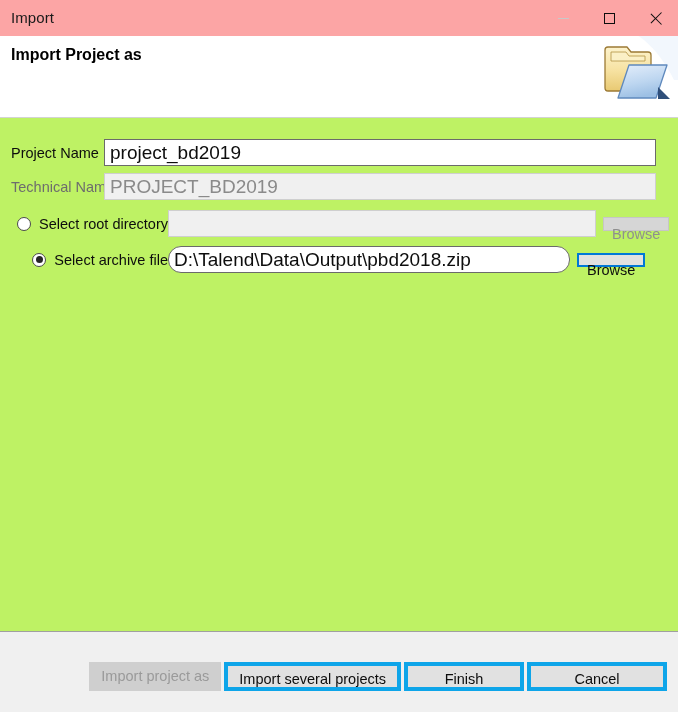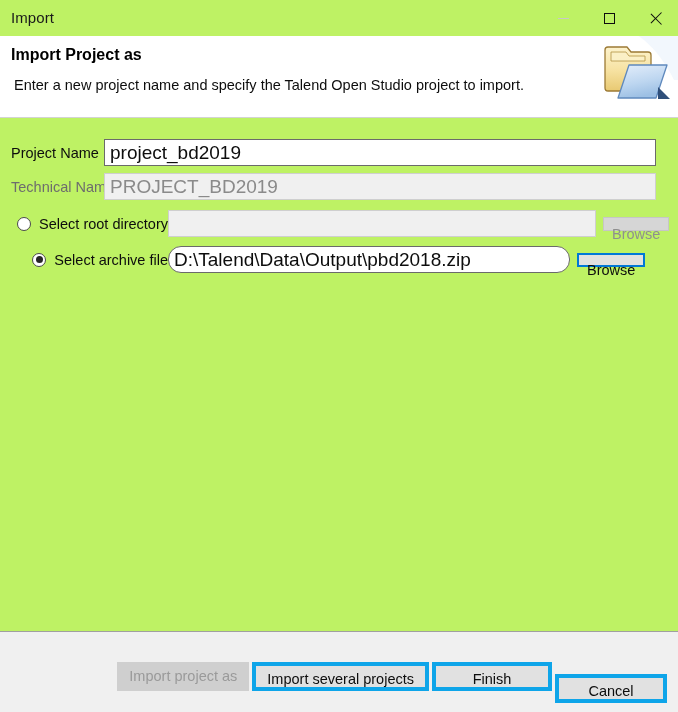--- a/index.html
+++ b/index.html
@@ -23,21 +23,21 @@
     height: 712px;
     background: #f0f0f0;
     display: flex;
     flex-direction: column;
   }
 
   
   .titlebar {
     position: relative;
     height: 36px;
-    background: #bef264;
+    background: #fca5a5;
     flex: 0 0 auto;
     display: flex;
     align-items: center;
     padding-left: 12px;
   }
   .titlebar-title {
     position: absolute;
     left: 11px;
     top: 9px;
     font-size: 15px;
@@ -278,21 +278,21 @@
     background: #e1e1e1;
     border: 4px solid #0ea5e9;
     white-space: nowrap;
   }
   .btn.disabled {
     color: #9a9a9a;
     background: #cfcfcf;
     border: 1px solid #cfcfcf;
   }
   .btn-finish { width: 120px; }
-  .btn-cancel { width: 112px; margin-top: 12px; }
+  .btn-cancel { width: 140px; }
 </style>
 </head>
 <body>
 
 <div class="dialog">
 
   <div class="titlebar">
     <div class="titlebar-title">Import</div>
     <div class="win-controls">
       <div class="win-btn">
@@ -302,21 +302,20 @@
         <span class="glyph-max"></span>
       </div>
       <div class="win-btn">
         <span class="glyph-close"></span>
       </div>
     </div>
   </div>
 
   <div class="header">
     <div class="header-title">Import Project as</div>
-    <div class="header-desc">Enter a new project name and specify the Talend Open Studio project to import.</div>
     <svg class="header-banner-icon" viewBox="0 0 78 82">
       <defs>
         <linearGradient id="gFolder" x1="0" y1="0" x2="0" y2="1">
           <stop offset="0%" stop-color="#fdf3cd"></stop>
           <stop offset="55%" stop-color="#f6e1a0"></stop>
           <stop offset="100%" stop-color="#e8c972"></stop>
         </linearGradient>
         <linearGradient id="gSheet" x1="0" y1="0" x2="0.3" y2="1">
           <stop offset="0%" stop-color="#e4eefb"></stop>
           <stop offset="60%" stop-color="#bdd6f0"></stop>

